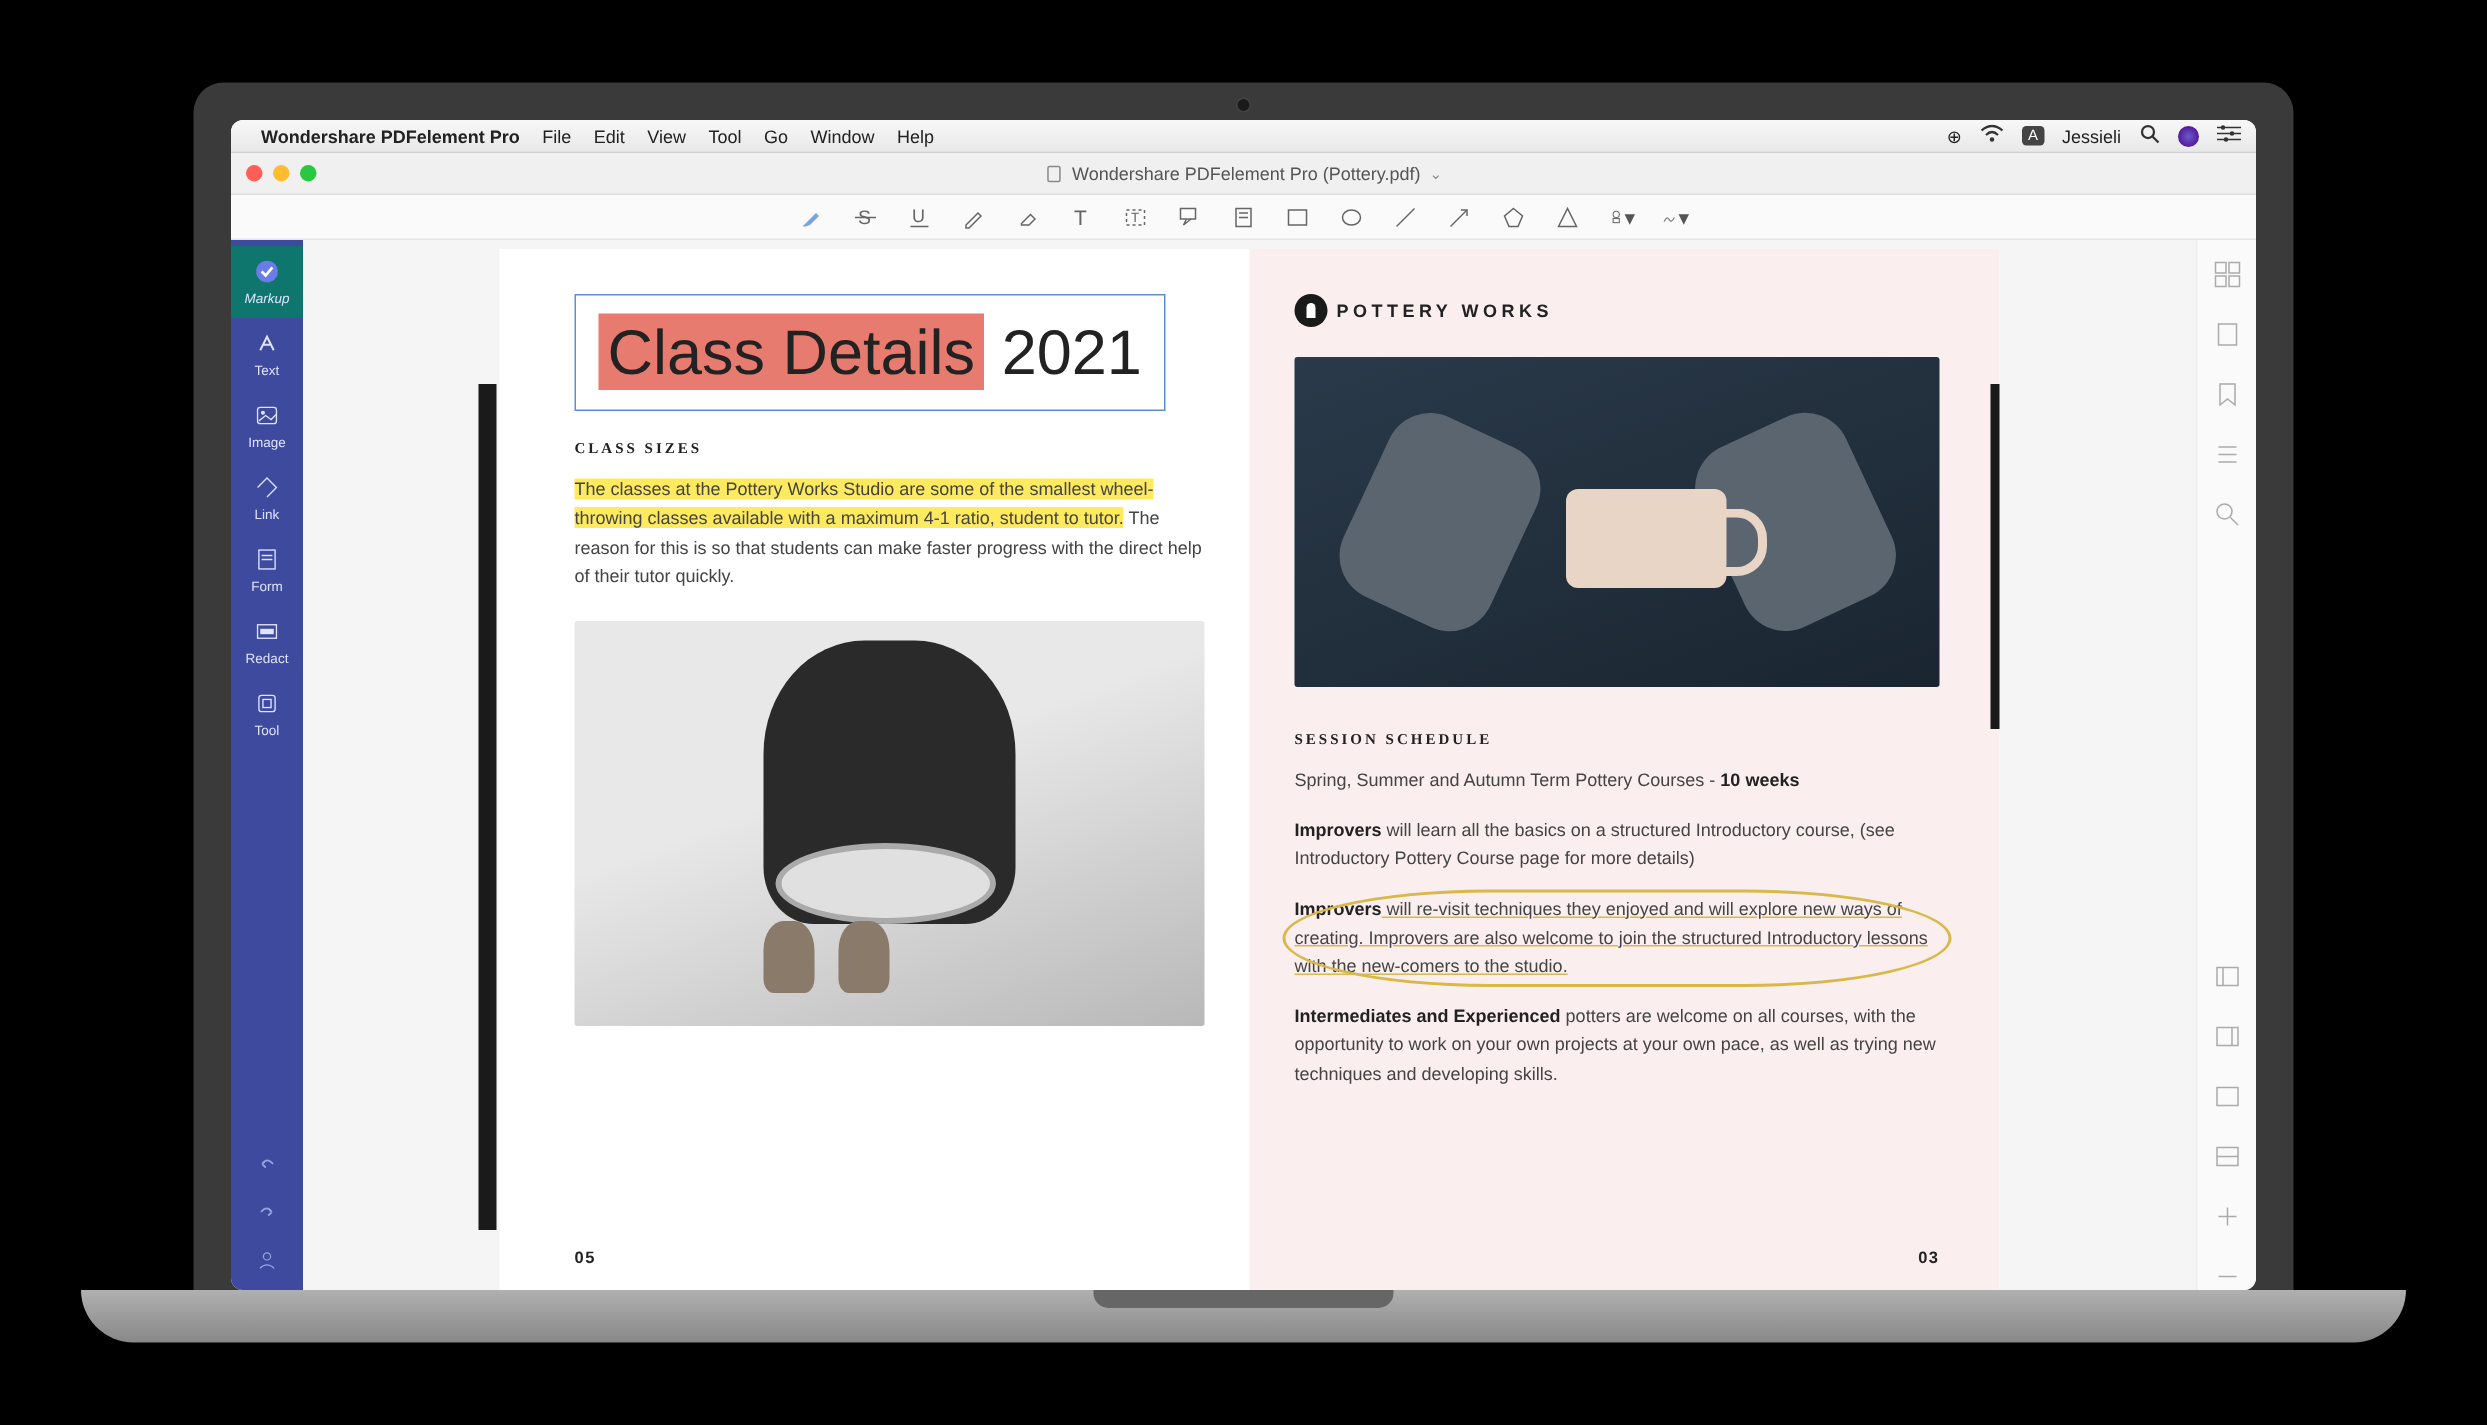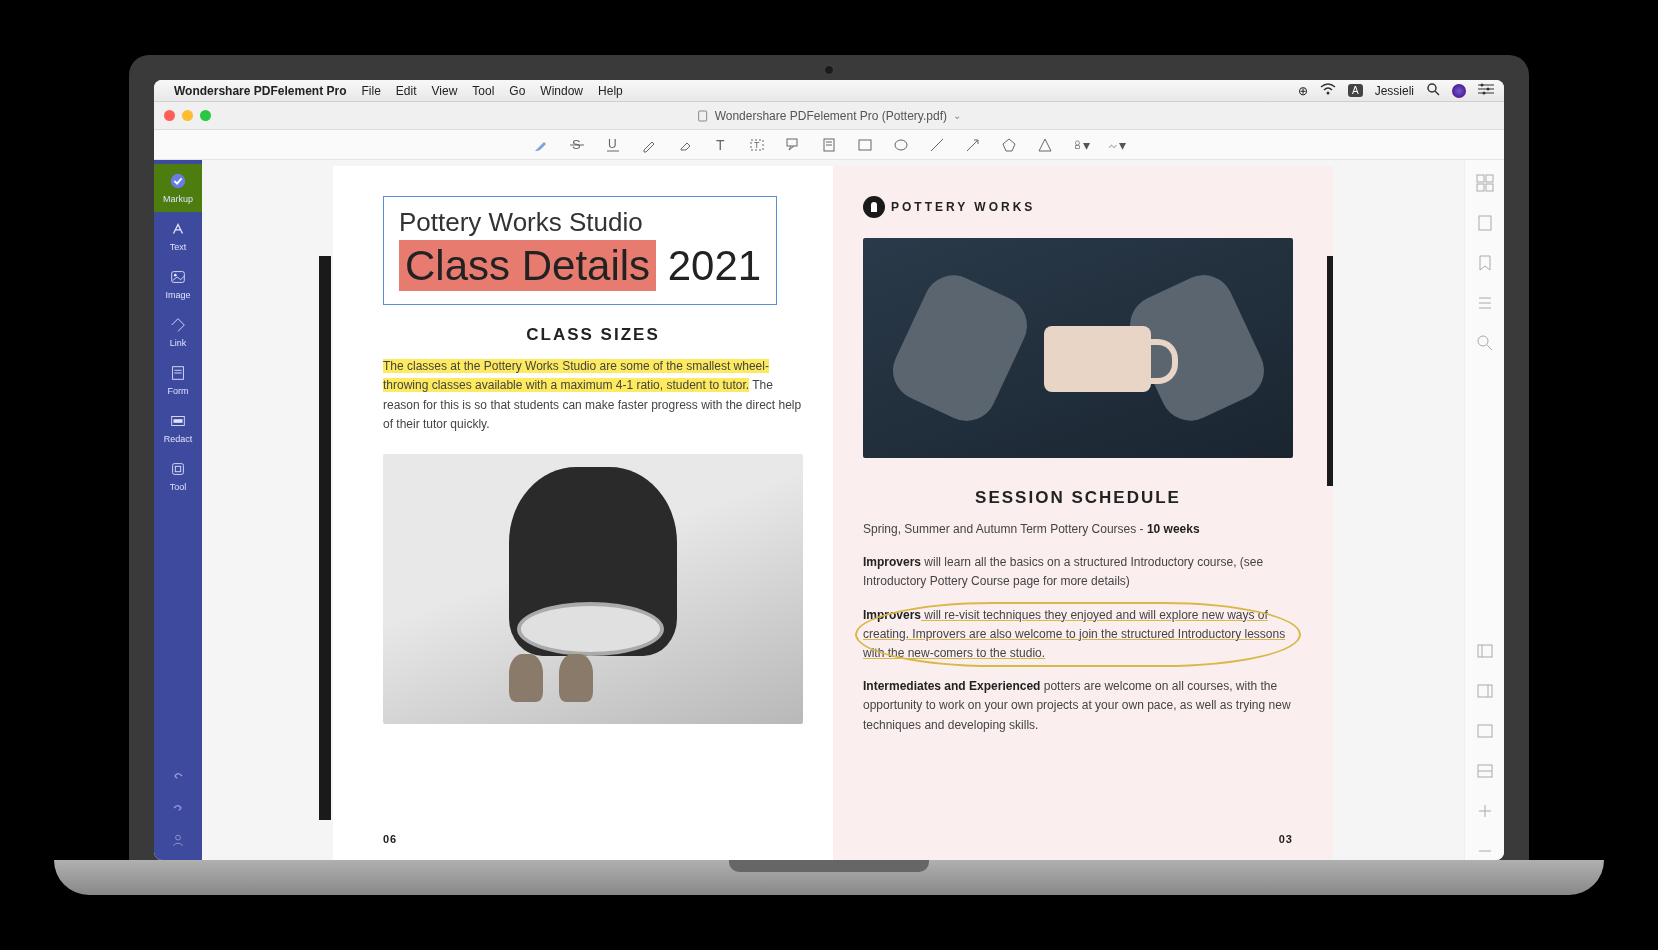--- a/index.html
+++ b/index.html
@@ -32,21 +32,21 @@
 
 
 .toolbar { height:30px; background:#fafafa; border-bottom:1px solid #e5e5e5; display:flex; align-items:center; justify-content:center; gap:18px; }
 .toolbar .tool { width:18px; height:18px; display:flex; align-items:center; justify-content:center; color:#555; font-size:14px; cursor:pointer; }
 .toolbar .tool.active { color:#4a7fd8; }
 
 
 .main { display:flex; height: calc(100% - 80px); }
 .sidebar-left { width:48px; background:#3d4a9e; display:flex; flex-direction:column; align-items:center; padding-top:4px; color:#dfe3ff; font-size:9px; }
 .side-item { width:48px; padding: 8px 0; display:flex; flex-direction:column; align-items:center; gap:4px; cursor:pointer; }
-.side-item.active { background:#4d7c0f; }
+.side-item.active { background:#0f766e;font-style:italic; }
 .side-item svg, .side-item .ico { width:18px; height:18px; }
 .side-sep { flex-grow:1; }
 .side-bottom { padding-bottom:10px; display:flex; flex-direction:column; align-items:center; gap:14px; color:#9aa3e0; }
 .side-bottom .ico { width:16px; height:16px; }
 
 .sidebar-right { width:40px; background:#fafafa; border-left:1px solid #eee; display:flex; flex-direction:column; align-items:center; padding-top:14px; gap:22px; color:#aaa; }
 .sidebar-right .rico { width:18px; height:18px; cursor:pointer; }
 .sidebar-right .gap { flex-grow:1; }
 
 .canvas { flex:1; background:#f5f5f5; display:flex; justify-content:center; overflow:hidden; }
@@ -54,21 +54,21 @@
 .page-left { width:50%; padding:30px 30px 30px 50px; position:relative; }
 .page-right { width:50%; padding:30px 40px 30px 30px; background:#fbeeee; position:relative; }
 .black-strip { width:12px; background:#1a1a1a; position:absolute; left:-14px; top:90px; bottom:40px; }
 .black-strip-r { width:6px; background:#1a1a1a; position:absolute; right:0; top:90px; height:230px; }
 
 .title-box { border:1px solid #5a8fd8; padding:10px 15px 15px 15px; display:inline-block; margin-bottom:20px; }
 .title-box .line1 { font-size:26px; color:#333; font-weight:400; }
 .title-box .line2 { font-size:42px; font-weight:400; color:#222; line-height:1.1; margin-top:5px; }
 .title-box .hl-red { background:#e87b6f; padding:2px 6px; }
 
-.section-head { font-size:17px; letter-spacing:2px; font-weight:700; color:#222; margin-bottom:12px; font-family: Liberation Sans, sans-serif; text-align: center; }
+.section-head { font-size:10px; letter-spacing:2px; font-weight:700; color:#222; margin-bottom:12px; font-family: Liberation Serif, serif; }
 .body-text { font-size:12px; line-height:1.6; color:#444; }
 .body-text .hl-yellow { background:#fdea5f; }
 .body-text .underline { text-decoration:underline; text-decoration-color:#d9b84a; }
 .body-text strong { font-weight:700; color:#222; }
 
 .photo { width:100%; background:#ddd; margin-top:20px; border-radius:2px; display:flex; align-items:center; justify-content:center; }
 .photo.left-photo { height:270px; background:linear-gradient(160deg,#e8e8e8 40%, #b8b8b8); position:relative; overflow:hidden; }
 .photo.right-photo { height:220px; background:linear-gradient(160deg,#2a3a4a,#1a2530); margin-top:0; margin-bottom:30px; position:relative; overflow:hidden; }
 
 .brand { display:flex; align-items:center; gap:6px; margin-bottom:20px; }
@@ -314,37 +314,36 @@
                 </svg></span>
         </div>
       </div>
 
       <div class="canvas">
         <div class="page">
 
           <div class="page-left">
             <div class="black-strip"></div>
             <div class="title-box">
-              <div class="line1">Pottery Works Studio</div>
               <div class="line2">
                 <span class="hl-red">Class Details</span>
                 <span>2021</span>
               </div>
             </div>
             <div class="section-head">CLASS SIZES</div>
             <div class="body-text para">
               <span class="hl-yellow">The classes at the Pottery Works Studio are some of the smallest wheel-throwing classes available with a maximum 4-1 ratio, student to tutor.</span><span> The reason for this is so that students can make faster progress with the direct help of their tutor quickly.</span>
             </div>
             <div class="photo left-photo">
               <div class="pottery-person"></div>
               <div class="pottery-wheel"></div>
               <div class="pottery-vase" style="left:30%"></div>
               <div class="pottery-vase" style="left:42%"></div>
             </div>
-            <div class="page-num left">06</div>
+            <div class="page-num left">05</div>
           </div>
 
           <div class="page-right">
             <div class="black-strip-r"></div>
             <div class="brand">
               <div class="brand-icon"></div>
               <div class="brand-text">POTTERY WORKS</div>
             </div>
             <div class="photo right-photo">
               <div class="pottery-arm" style="left:10%; top:20%; transform:rotate(25deg)"></div>

